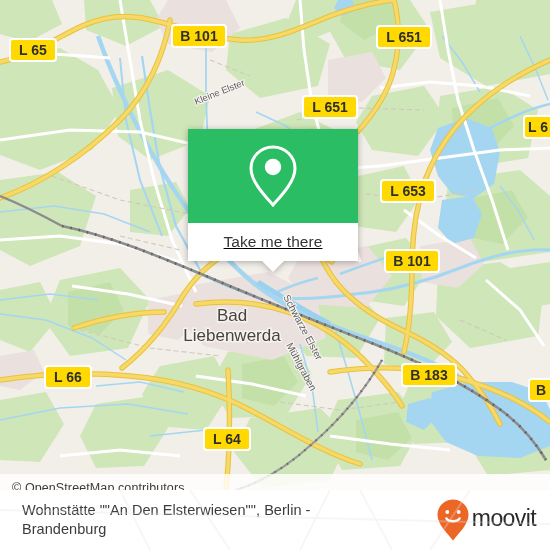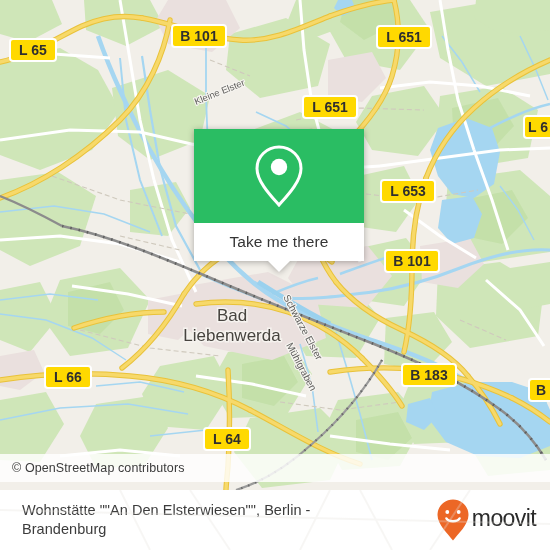--- a/index.html
+++ b/index.html
@@ -32,44 +32,45 @@
     height: 490px;
     overflow: hidden;
     background: #f2efe9;
   }
   .map-svg { display: block; }
 
   
   .attrib-bar {
     position: absolute;
     left: 0;
-    top: 454px;
+    top: 474px;
     width: 550px;
     height: 28px;
     background: rgba(255,255,255,0.82);
     display: flex;
     align-items: center;
     z-index: 40;
   }
   .attrib-text {
     font-size: 12.5px;
     color: #3b3b3b;
     padding-left: 12px;
     letter-spacing: 0.1px;
     white-space: nowrap;
   }
 
   
   .popup {
     position: absolute;
-    left: 194px;
+    left: 188px;
     top: 129px;
     width: 138px;
     z-index: 60;
     filter: drop-shadow(0 1px 3px rgba(0,0,0,0.30));
+    text-decoration: underline;
   }
   .popup-head {
     width: 170px;
     height: 94px;
     background: #2abd63;
     display: flex;
     align-items: center;
     justify-content: center;
   }
   .pin-icon { display: block; }

